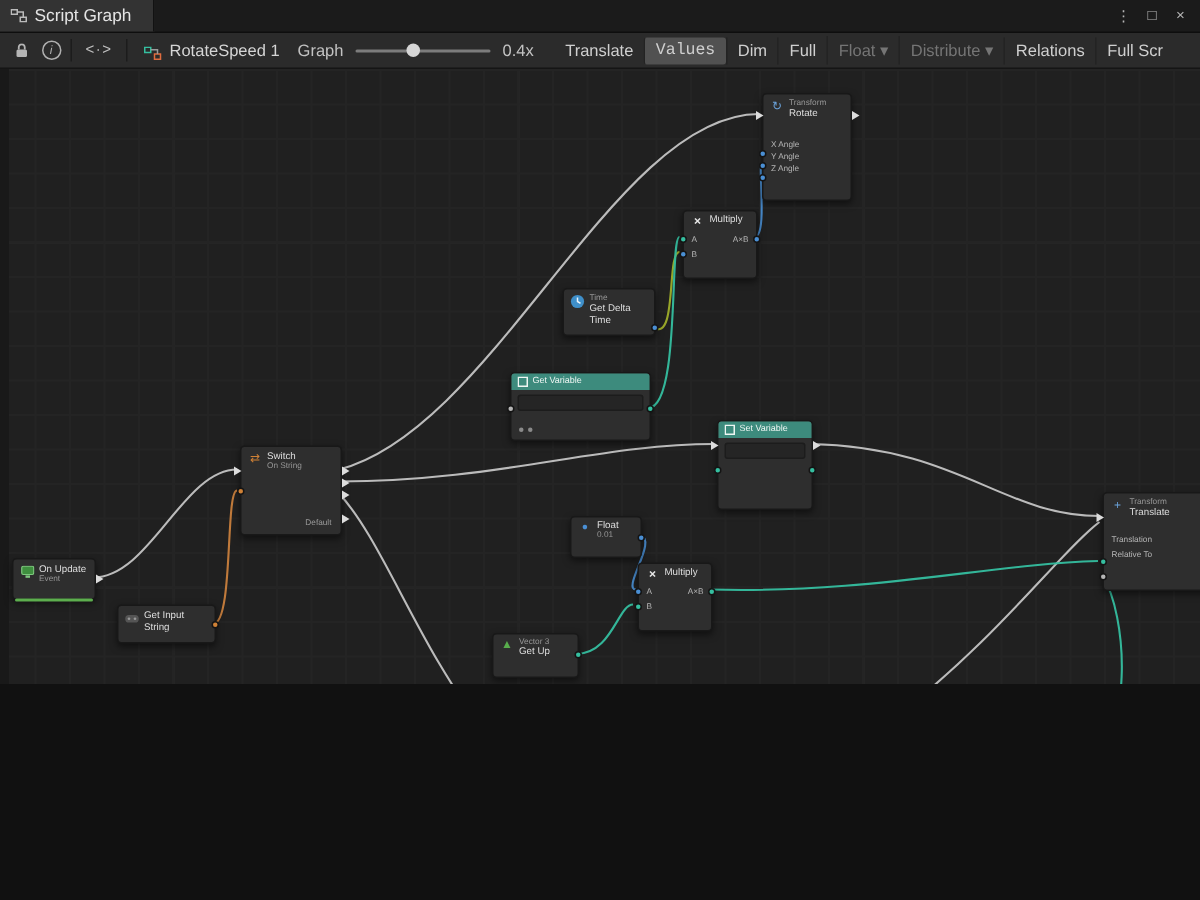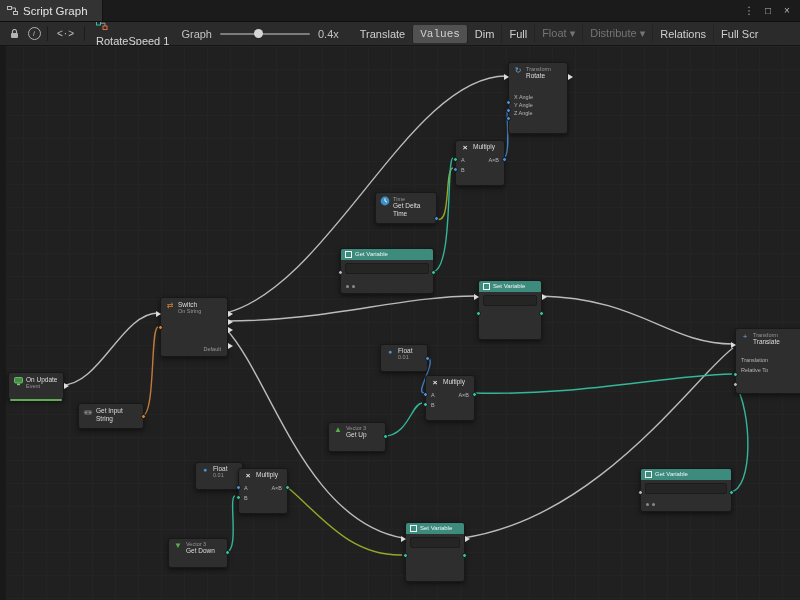--- a/index.html
+++ b/index.html
@@ -1,16 +1,16 @@
 <!DOCTYPE html>
 <html><head>
 <meta charset="utf-8">
 <style>
   html,body{margin:0;padding:0;background:#111;}
-  .app{position:relative;width:800px;height:600px;overflow:hidden;background:#fde047;
+  .app{position:relative;width:800px;height:456px;overflow:hidden;background:#fde047;
        font-family:"Liberation Sans",sans-serif;color:#ccc;user-select:none;}
 
   
   .titlebar{position:absolute;top:0;left:0;right:0;height:21px;background:#1b1b1b;
             border-bottom:1px solid #0e0e0e;display:flex;align-items:center;}
   .tab{height:21px;display:flex;align-items:center;gap:5px;padding:0 14px 0 7px;
        background:#333333;color:#e4e4e4;font-size:11.5px;border-right:1px solid #121212;}
   .win-controls{margin-left:auto;display:flex;align-items:center;gap:3px;padding-right:5px;}
   .win-btn{width:16px;height:15px;display:flex;align-items:center;justify-content:center;
            color:#b5b5b5;font-size:10px;}
@@ -18,21 +18,21 @@
   
   .toolbar{position:absolute;top:22px;left:0;right:0;height:23px;background:#2b2b2b;
            border-bottom:1px solid #151515;display:flex;align-items:center;
            padding:0 4px;font-size:11px;color:#c8c8c8;white-space:nowrap;overflow:hidden;}
   .tool-ic{width:20px;height:18px;display:flex;align-items:center;justify-content:center;}
   .info-circle{width:11px;height:11px;border:1px solid #b0b0b0;border-radius:50%;
                font-size:8px;line-height:11px;text-align:center;color:#b0b0b0;font-style:italic;}
   .sep{width:1px;height:15px;background:#1c1c1c;margin:0 3px;}
   .fit-btn{padding:0 6px;height:18px;display:flex;align-items:center;font-size:10px;
            color:#c0c0c0;letter-spacing:1px;}
-  .graph-ref{display:flex;align-items:flex-start;gap:5px;padding:0 8px;color:#d5d5d5;flex-direction:column;}
+  .graph-ref{display:flex;align-items:flex-end;gap:5px;padding:0 8px;color:#d5d5d5;}
   .zoom-label{margin-left:4px;color:#c2c2c2;}
   .zoom-track{width:90px;height:2px;background:#7c7c7c;border-radius:1px;position:relative;margin:0 8px;}
   .zoom-knob{position:absolute;top:-4px;left:34px;width:9px;height:9px;border-radius:50%;background:#d6d6d6;}
   .zoom-value{color:#c2c2c2;margin-right:6px;}
   .btn-group{display:flex;align-items:center;margin-left:8px;}
   .tb-btn{padding:3px 7px;color:#cfcfcf;}
   .btn-group .tb-btn + .tb-btn{border-left:1px solid #232323;}
   .tb-btn.active{background:#515151;border-radius:2px;font-family:Liberation Mono, monospace;}
   .tb-btn.disabled{color:#757575;}
 

